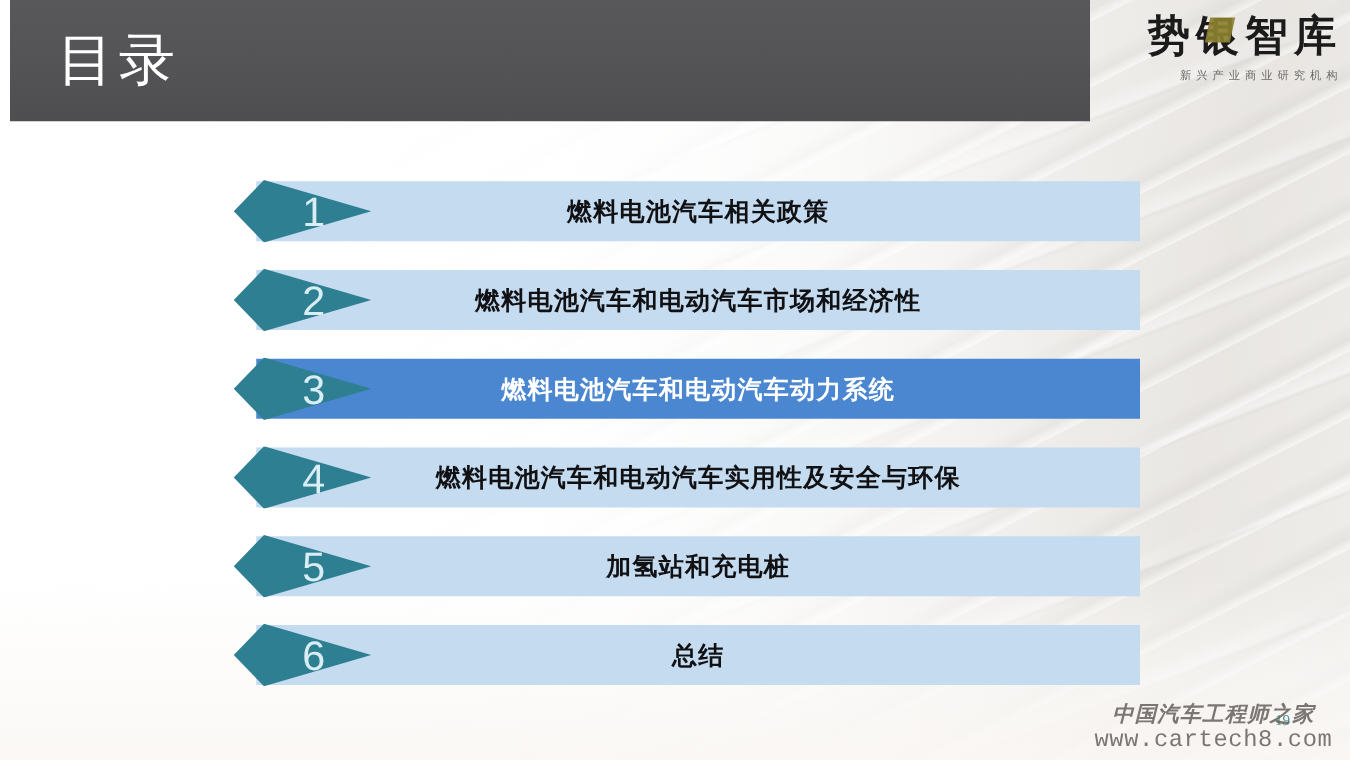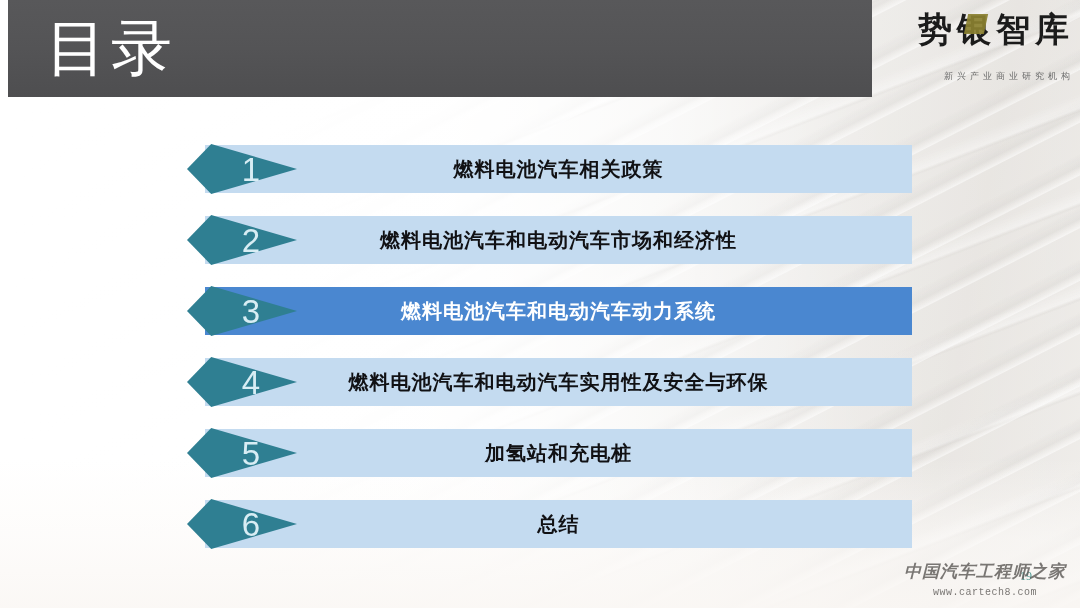--- a/index.html
+++ b/index.html
@@ -76,21 +76,21 @@
     left: 8px;
     top: 0;
     width: 864px;
     height: 97px;
     background: linear-gradient(180deg, #58585a 0%, #545456 50%, #4e4e50 100%);
   }
   .header-title {
     position: absolute;
     left: 38px;
     top: 18px;
-    font-size: 61px;
+    font-size: 45px;
     line-height: 60px;
     color: #ffffff;
     letter-spacing: 4px;
     font-weight: 400;
     white-space: nowrap;
   }
 
   
   .brand {
     position: absolute;
@@ -113,21 +113,21 @@
     position: absolute;
     left: 92px;
     top: 6px;
     width: 20px;
     height: 20px;
     background: #8a8030;
     transform: skewX(-12deg);
     opacity: 0.92;
   }
   .brand-sub {
-    margin-top: 20px;
+    margin-top: 4px;
     font-size: 9px;
     line-height: 12px;
     letter-spacing: 4px;
     color: #6b6b6b;
     white-space: nowrap;
   }
 
   
   .toc {
     position: absolute;
@@ -224,21 +224,21 @@
     font-size: 17px;
     line-height: 22px;
     font-weight: 700;
     font-style: italic;
     color: #5e5b58;
     letter-spacing: 1px;
     white-space: nowrap;
   }
   .wm-url {
     font-family: "Liberation Mono", "DejaVu Sans Mono", monospace;
-    font-size: 10px;
+    font-size: 19px;
     line-height: 19px;
     color: #5e5b58;
     letter-spacing: 0.5px;
     white-space: nowrap;
   }
 </style>
 </head>
 <body>
 
 <div id="slide">

